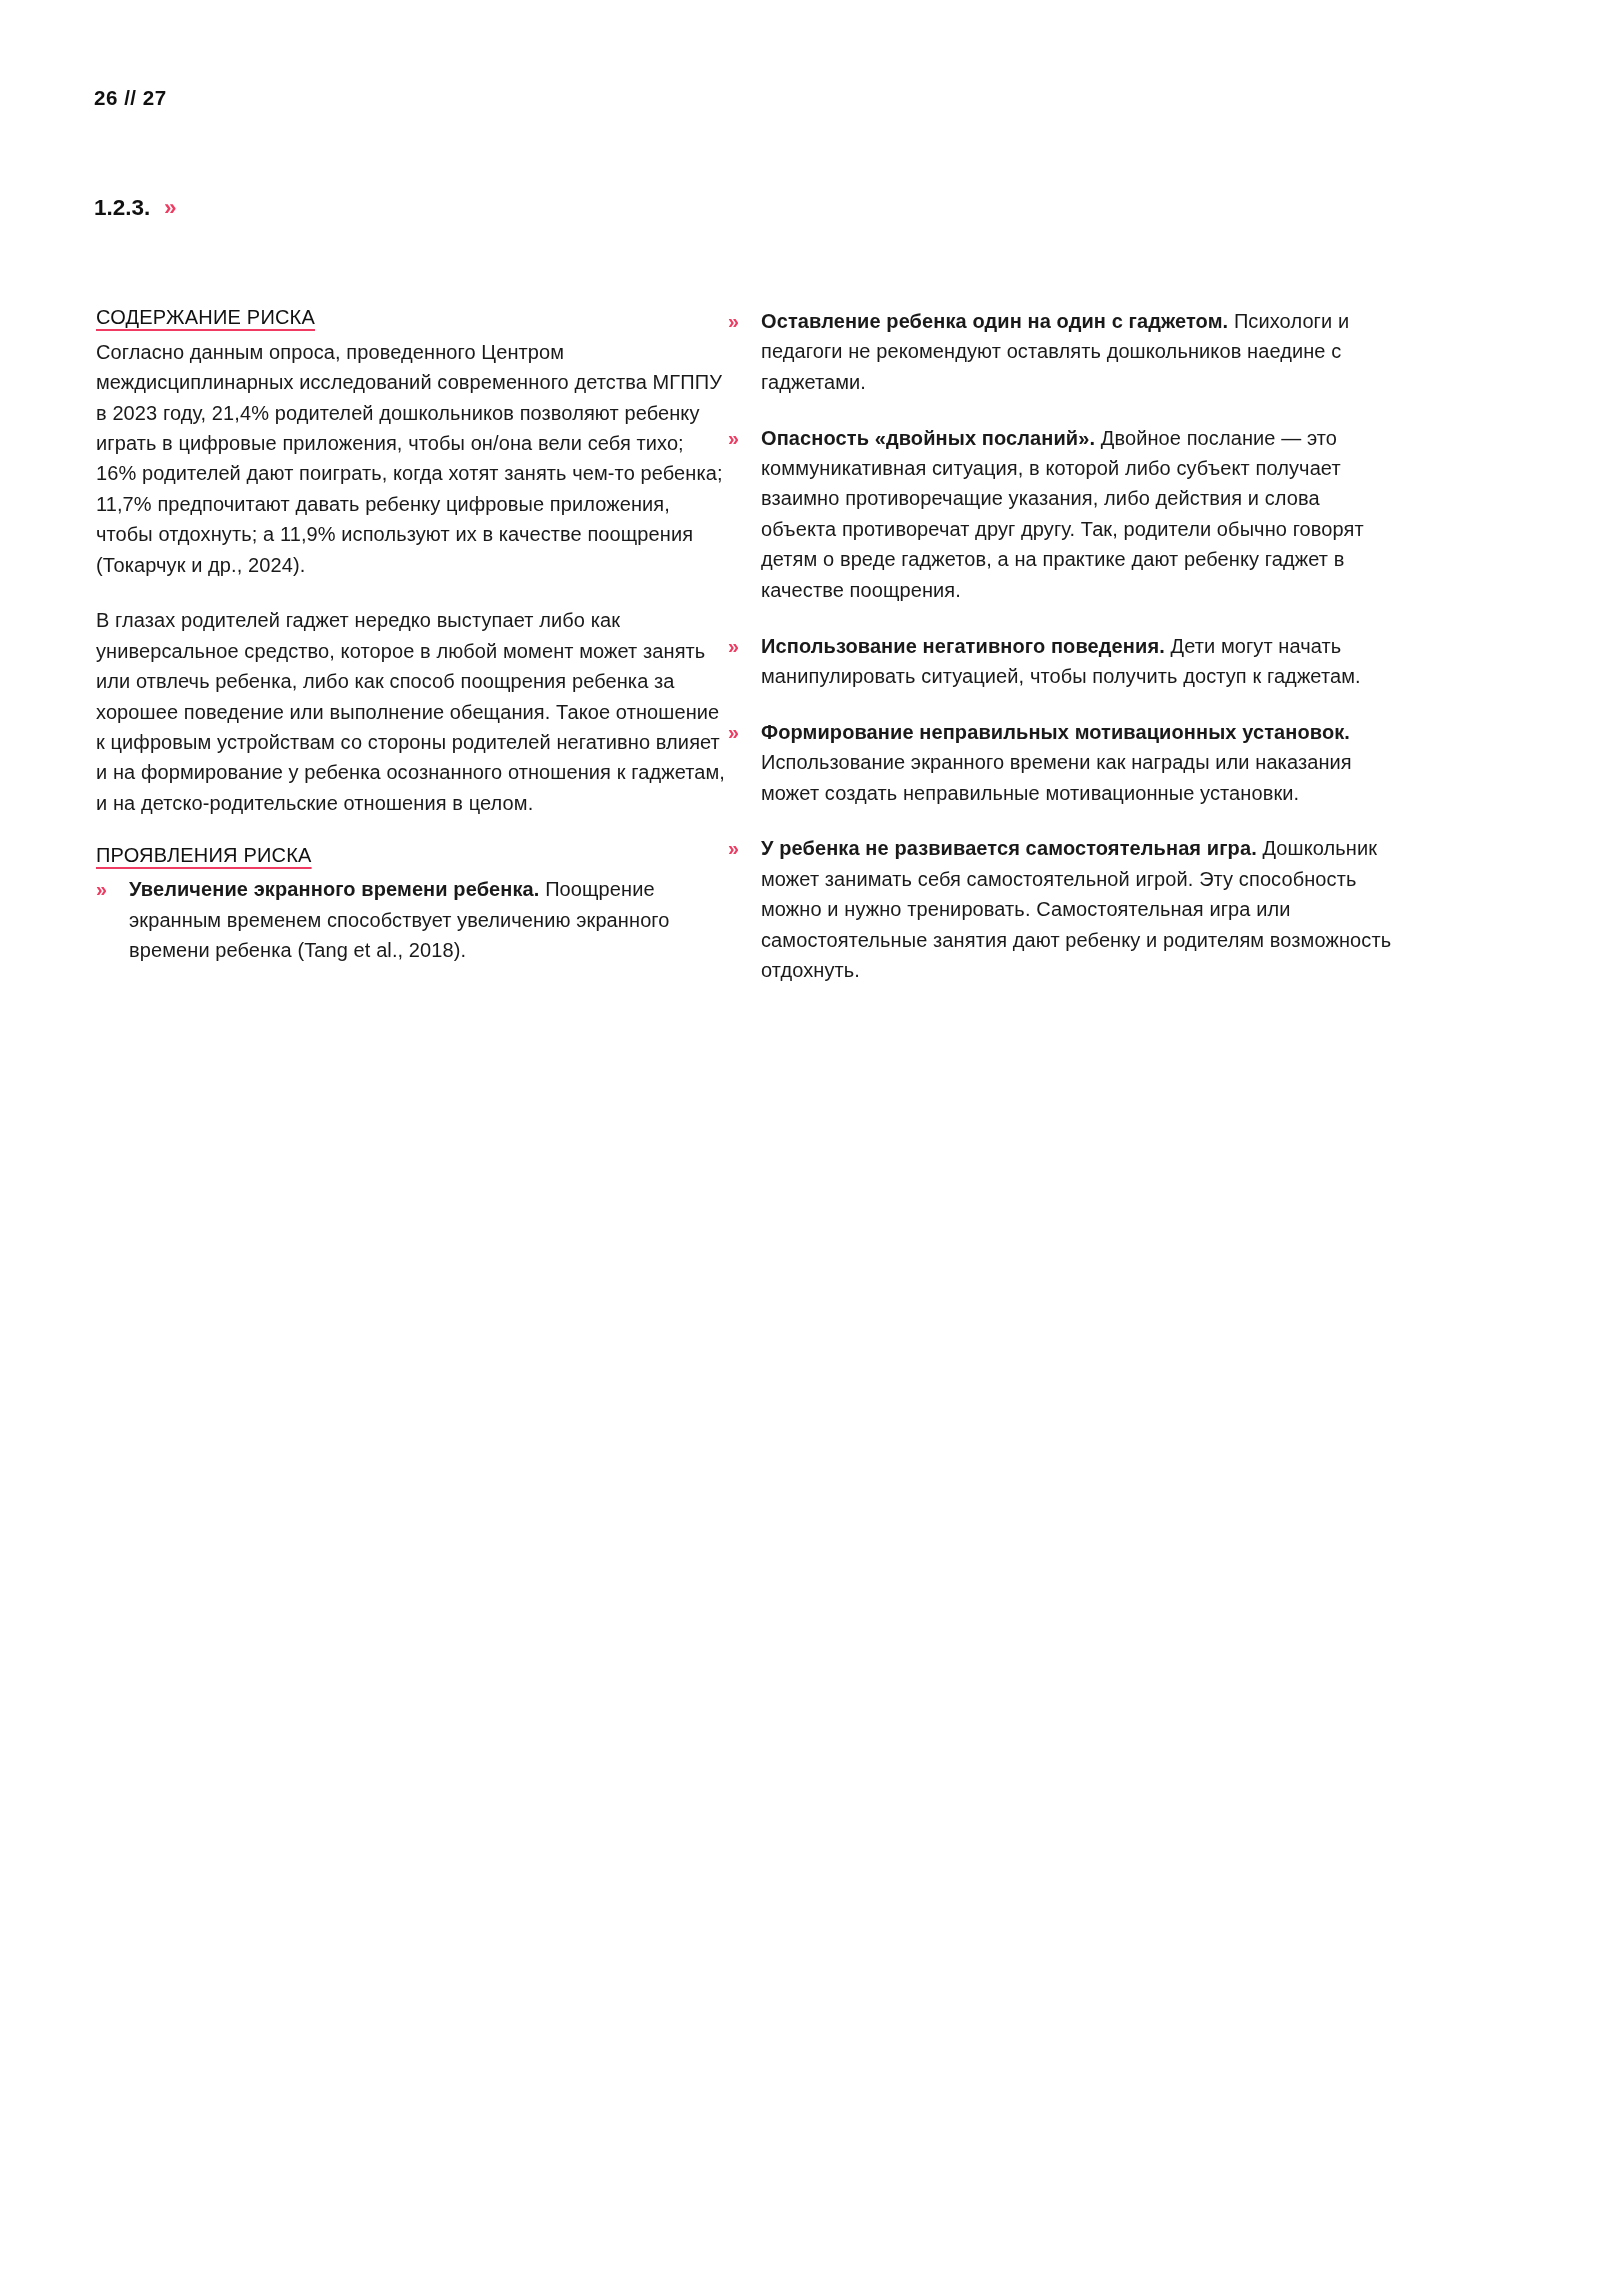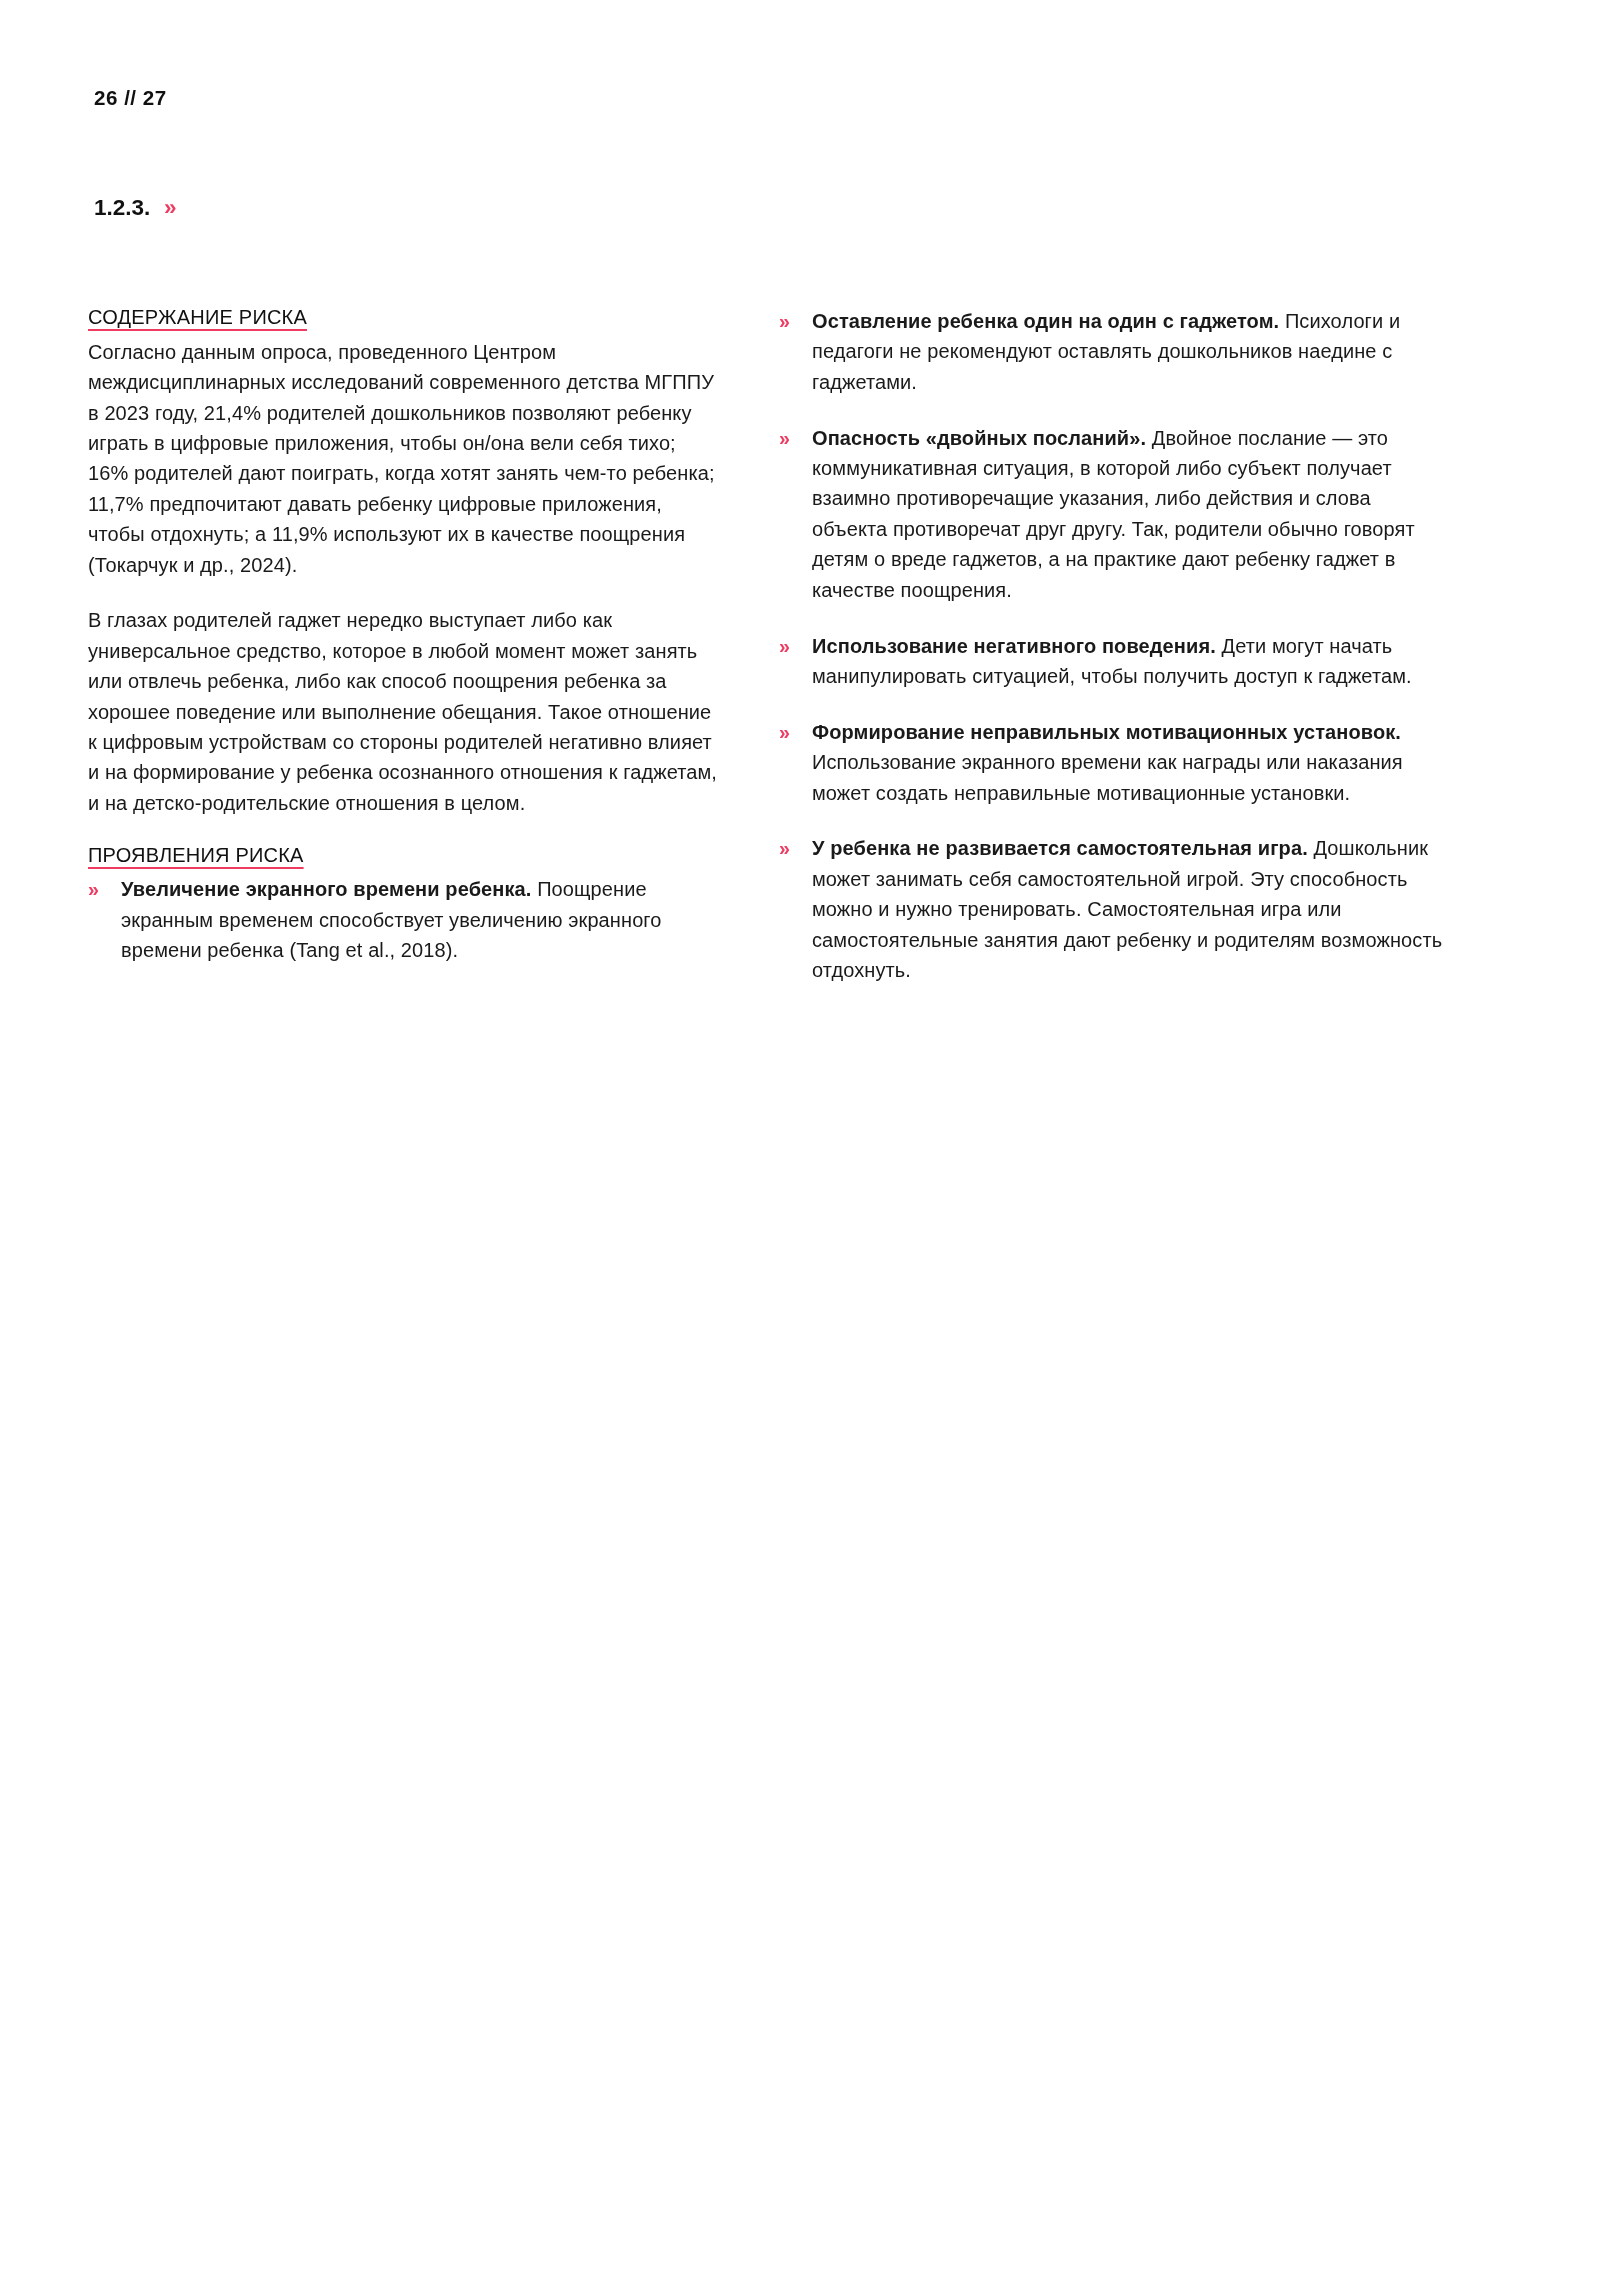--- a/index.html
+++ b/index.html
@@ -64,25 +64,24 @@
     line-height: 1.55;
     letter-spacing: 0.3px;
     text-decoration: underline;
     text-decoration-color: #ef3b62;
     text-decoration-thickness: 2px;
     text-underline-offset: 4.9px;
     max-width: 1206px;
   }
   .columns {
     position: absolute;
-    left: 88px;
+    left: 96px;
     top: 306px;
     width: 1441px;
     display: flex;
-    gap: 59px;
   }
   .col {
     width: 632px;
   }
   .col-right {
     width: 667px;
   }
   .sub-head {
     font-size: 20px;
     font-weight: 400;

